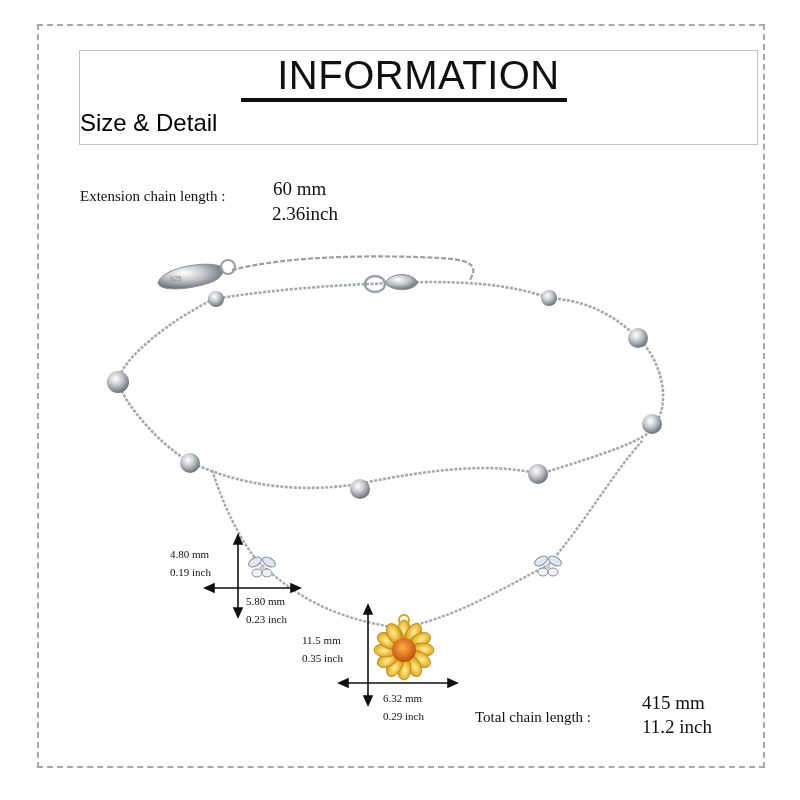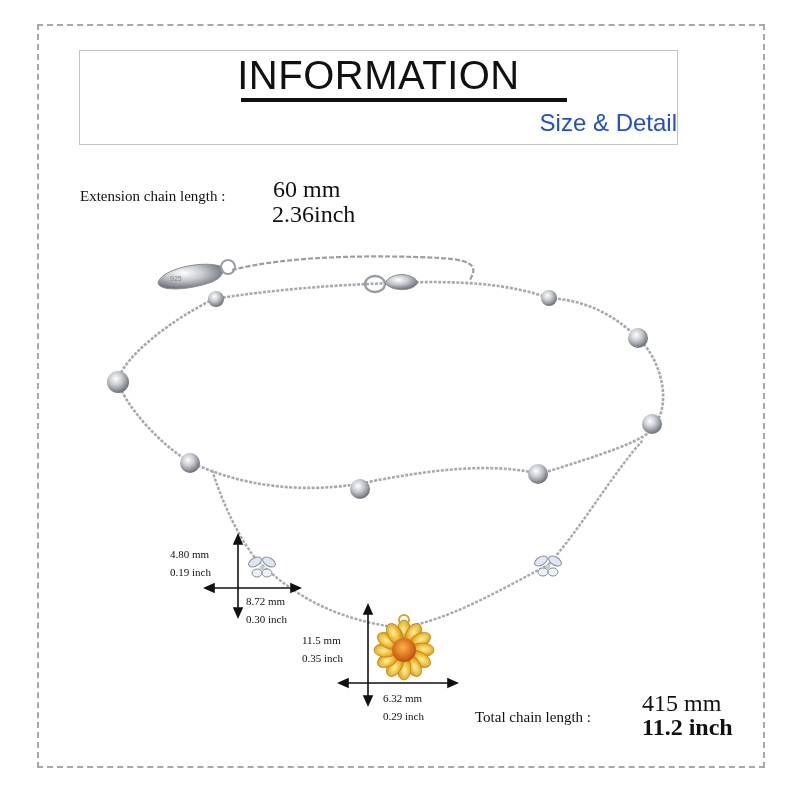--- a/index.html
+++ b/index.html
@@ -1,24 +1,24 @@
 <!DOCTYPE html>
 <html><head>
 <meta charset="utf-8">
 <style>
   html,body{margin:0;padding:0;background:#fff;}
   body{width:800px;height:800px;position:relative;overflow:hidden;font-family:"Liberation Serif",serif;color:#111;}
   .outer{position:absolute;left:37px;top:24px;width:728px;height:744px;border:2px dashed #a8a8a8;box-sizing:border-box;}
-  .header-box{position:absolute;left:79px;top:50px;width:599px;height:95px;border:1.5px solid #c4c4c4;box-sizing:border-box;}
+  .header-box{position:absolute;left:79px;top:50px;width:679px;height:95px;border:1.5px solid #c4c4c4;box-sizing:border-box;}
   .title{position:absolute;left:0;right:0;top:2px;text-align:center;font-family:"Liberation Sans",sans-serif;font-size:40px;letter-spacing:0.5px;color:#111;}
   .title-rule{position:absolute;left:241px;width:326px;top:98px;height:4px;background:#111;}
-  .subtitle{position:absolute;left:0;right:0;top:58px;text-align:right;font-family:"Liberation Sans",sans-serif;font-size:24px;color:#1d4ed8;}
+  .subtitle{position:absolute;left:0;right:0;top:58px;text-align:left;font-family:"Liberation Sans",sans-serif;font-size:24px;color:#000000;}
   .t{position:absolute;white-space:nowrap;}
   .lbl{font-size:15px;}
-  .val{font-size:24px;line-height:22px;}
+  .val{font-size:19px;line-height:22px;}
   .dim{font-size:11px;line-height:17px;}
   svg.art{position:absolute;left:0;top:0;}
 </style>
 </head>
 <body>
 
 <div class="outer"></div>
 
 <div class="header-box">
   <div class="title">INFORMATION</div>
@@ -126,23 +126,23 @@
     <polygon points="368,605 364,614 372,614"></polygon>
     <polygon points="368,705 364,696 372,696"></polygon>
     <line x1="344" y1="683" x2="452" y2="683"></line>
     <polygon points="339,683 348,679 348,687"></polygon>
     <polygon points="457,683 448,679 448,687"></polygon>
   </g>
 </svg>
 
 <div class="t dim" style="left:170px;top:546px;">4.80 mm</div>
 <div class="t dim" style="left:170px;top:564px;text-align:center;">0.19 inch</div>
-<div class="t dim" style="left:246px;top:593px;">8.72 mm</div>
-<div class="t dim" style="left:246px;top:611px;">0.30 inch</div>
+<div class="t dim" style="left:246px;top:593px;">5.80 mm</div>
+<div class="t dim" style="left:246px;top:611px;">0.23 inch</div>
 
 <div class="t dim" style="left:302px;top:632px;">11.5 mm</div>
 <div class="t dim" style="left:302px;top:650px;">0.35 inch</div>
 <div class="t dim" style="left:383px;top:690px;">6.32 mm</div>
 <div class="t dim" style="left:383px;top:708px;">0.29 inch</div>
 
 <div class="t lbl" style="left:475px;top:709px;">Total chain length :</div>
 <div class="t val" style="left:642px;top:692px;">415 mm</div>
-<div class="t val" style="left:642px;top:716px;font-weight:bold;">11.2 inch</div>
+<div class="t val" style="left:642px;top:716px;">11.2 inch</div>
 
 </body></html>

